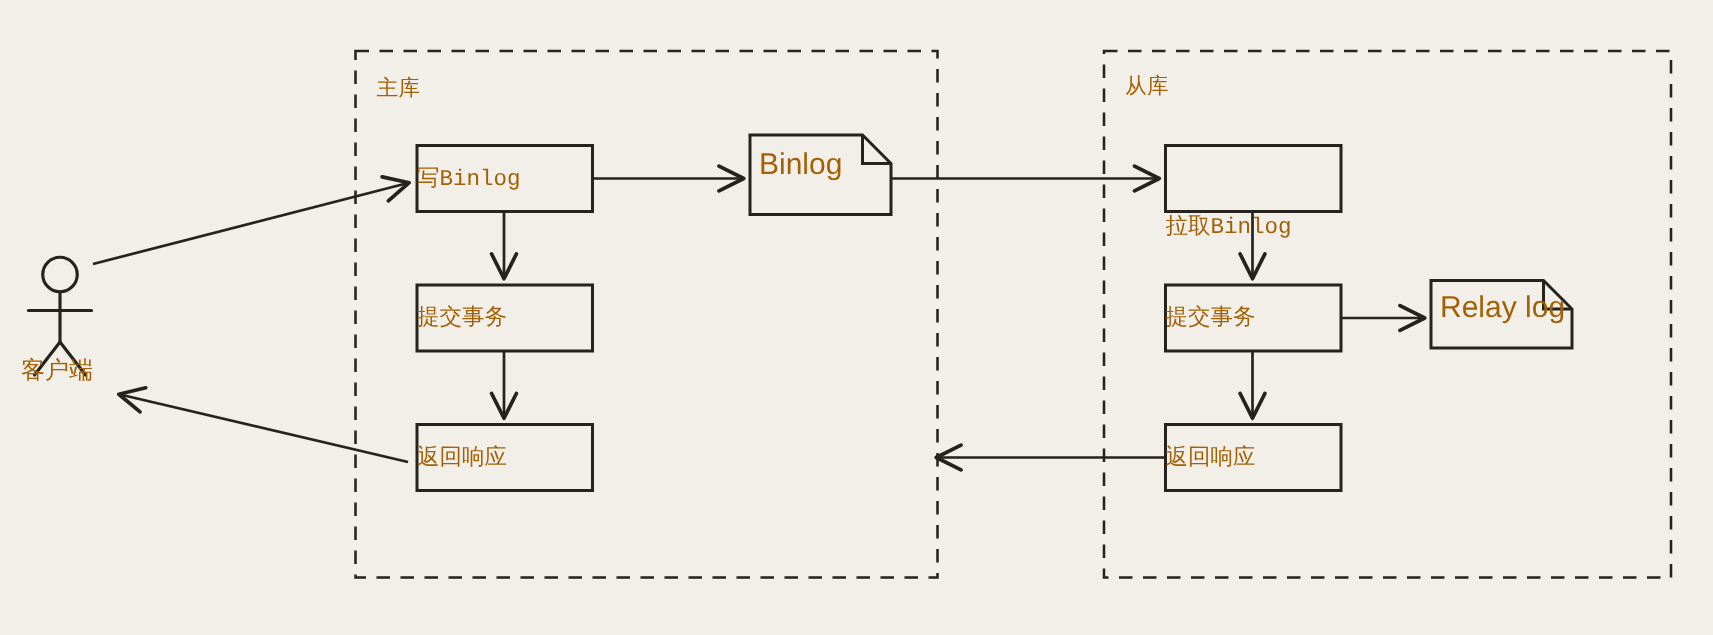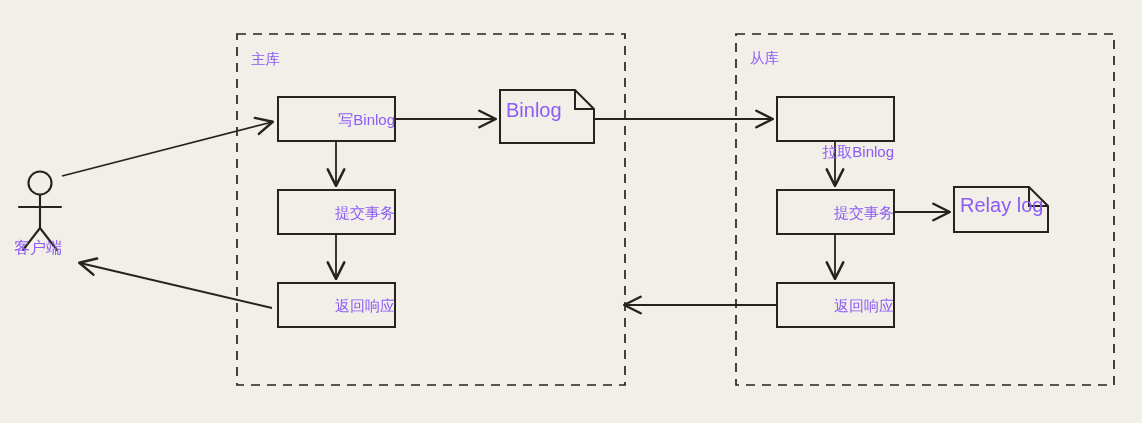--- a/index.html
+++ b/index.html
@@ -21,28 +21,29 @@
   }
   svg.layer {
     position: absolute;
     left: 0;
     top: 0;
     width: 1142px;
     height: 423px;
   }
   .txt {
     position: absolute;
-    color: #8b5cf6;
+    color: #a16207;
     font-size: 15px;
     line-height: 1;
     white-space: nowrap;
     user-select: none;
   }
   .box-label {
-    text-align: right;
+    text-align: left;
+    font-family: Liberation Mono, monospace;
   }
   .group-label {
     font-size: 14.5px;
   }
   .doc-label {
     font-size: 20px;
   }
   .actor-label {
     font-size: 16px;
   }

